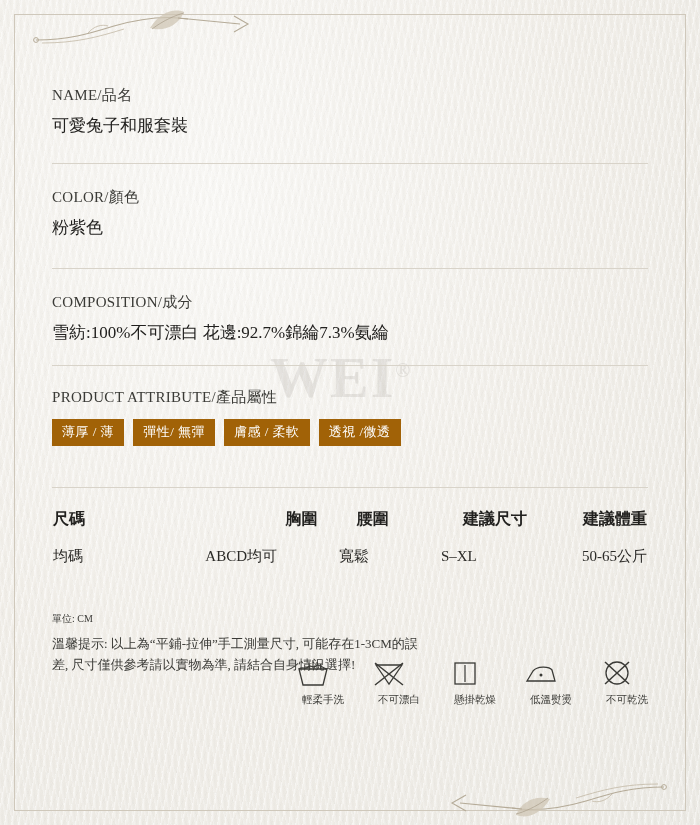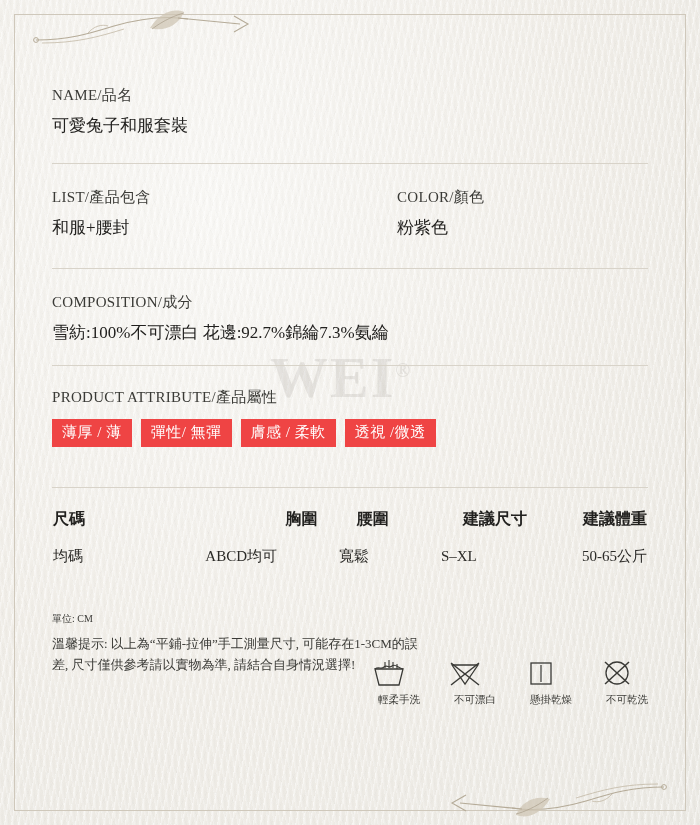--- a/index.html
+++ b/index.html
@@ -89,23 +89,23 @@
     background: #d8d3c9;
   }
 
   .two-col { display: flex; }
   .col-left { width: 345px; }
   .col-right { flex: 1; }
 
   
   .chips { display: flex; gap: 9px; margin-top: 12px; }
   .chip {
-    background: #ef4444;
+    background: #a16207;
     color: #ffffff;
-    font-size: 15px;
+    font-size: 13px;
     padding: 4px 10px 5px 10px;
     letter-spacing: 0.5px;
     font-family: "Liberation Serif", serif;
     white-space: nowrap;
   }
 
   
   .size-table { width: 100%; border-collapse: collapse; }
   .size-table th {
     font-size: 16px;
@@ -205,24 +205,20 @@
 
 <div class="content">
 
   <div class="sec" style="top:86px;">
     <div class="label">NAME/品名</div>
     <div class="value">可愛兔子和服套裝</div>
   </div>
   <div class="rule" style="top:163px;"></div>
 
   <div class="sec two-col" style="top:188px;">
-    <div class="col-left">
-      <div class="label">LIST/產品包含</div>
-      <div class="value">和服+腰封</div>
-    </div>
     <div class="col-right">
       <div class="label">COLOR/顏色</div>
       <div class="value">粉紫色</div>
     </div>
   </div>
   <div class="rule" style="top:268px;"></div>
 
   <div class="sec" style="top:293px;">
     <div class="label">COMPOSITION/成分</div>
     <div class="value">雪紡:100%不可漂白 花邊:92.7%錦綸7.3%氨綸</div>
@@ -302,20 +298,29 @@
   <div class="care-item">
     <div class="glyph">
       <svg width="34" height="30" viewBox="0 0 34 30" fill="none">
         <rect x="7" y="5" width="20" height="21" stroke="#3a3a36" stroke-width="1.3" fill="none"></rect>
         <path d="M17 7 L17 24" stroke="#3a3a36" stroke-width="1.2"></path>
       </svg>
     </div>
     <div class="cap">懸掛乾燥</div>
   </div>
 
+  <div class="care-item">
+    <div class="glyph">
+      <svg width="36" height="30" viewBox="0 0 36 30" fill="none">
+        <path d="M4 23 L32 23 L29 12 C 26 8, 14 8, 10 13 Z" stroke="#3a3a36" stroke-width="1.3" fill="none"></path>
+        <circle cx="18" cy="17" r="1.5" fill="#3a3a36"></circle>
+      </svg>
+    </div>
+    <div class="cap">低溫熨燙</div>
+  </div>
 
   <div class="care-item">
     <div class="glyph">
       <svg width="34" height="30" viewBox="0 0 34 30" fill="none">
         <circle cx="17" cy="15" r="11" stroke="#3a3a36" stroke-width="1.3" fill="none"></circle>
         <path d="M5 4 L29 26" stroke="#3a3a36" stroke-width="1.5"></path>
         <path d="M29 4 L5 26" stroke="#3a3a36" stroke-width="1.5"></path>
       </svg>
     </div>
     <div class="cap">不可乾洗</div>

